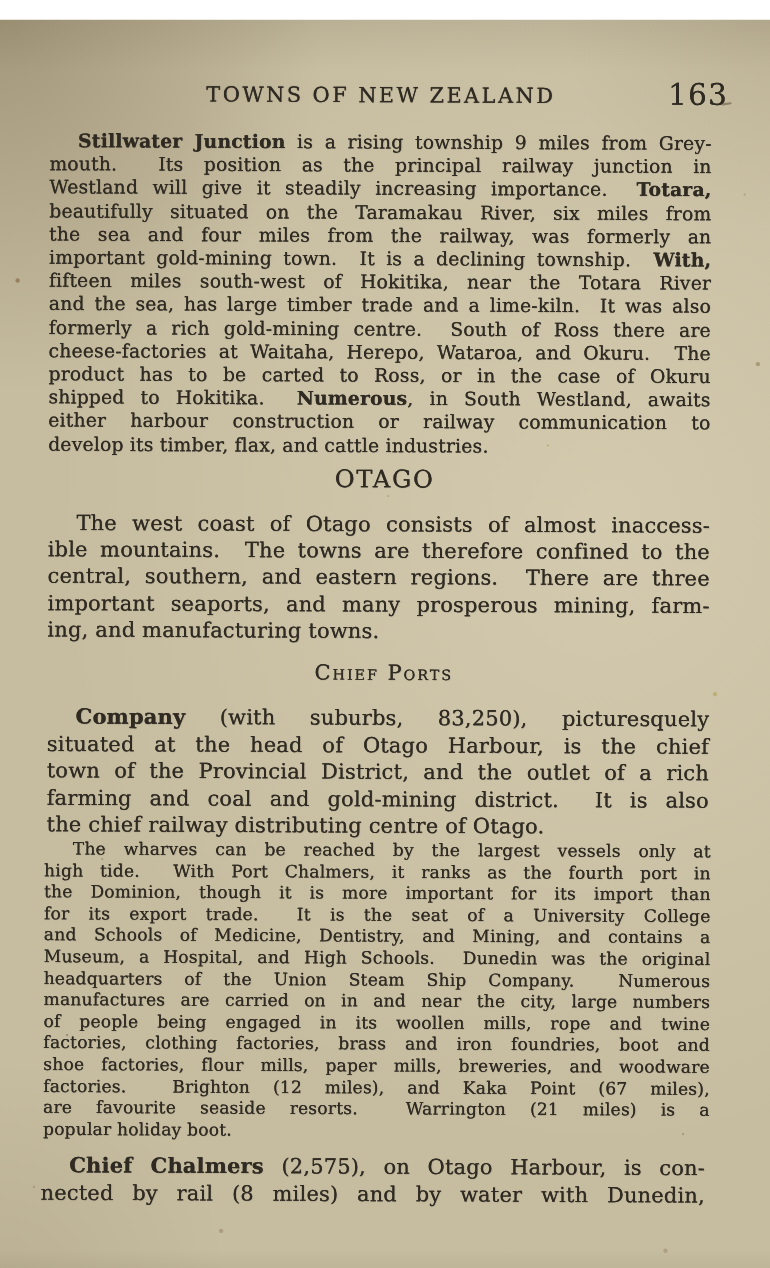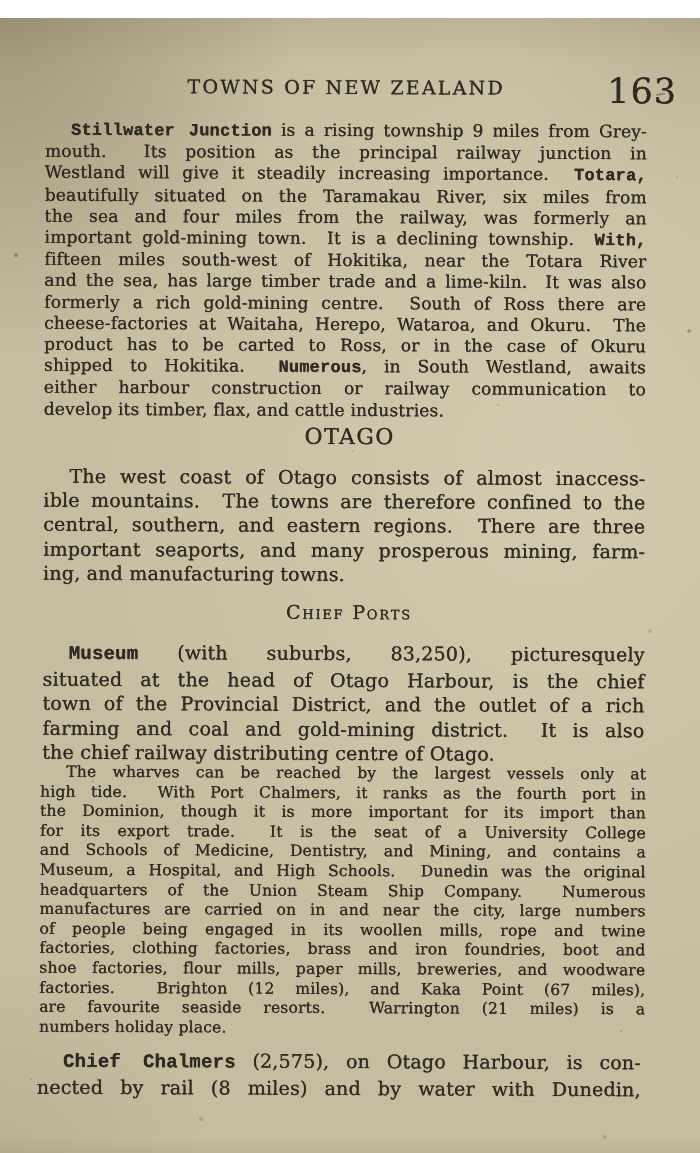--- a/index.html
+++ b/index.html
@@ -22,21 +22,21 @@
   }
   .tilt { position:absolute; inset:0; transform: rotate(0.25deg); transform-origin: 50% 30%; }
 
   .running-title {
     position: absolute; top: 58px; left: 0; width: 690px; text-align: center;
     font-size: 19px; letter-spacing: 2.2px;
     text-shadow: 0 0 0.7px currentColor;
   }
   .page-number {
     position: absolute; top: 52px; left: 606px;
-    font-size: 35px; letter-spacing: 1px;
+    font-size: 27px; letter-spacing: 1px;
     text-shadow: 0 0 0.6px currentColor;
   }
   .stray-mark {
     position: absolute; top: 74px; left: 655px; width: 9px; height: 2px;
     background: rgba(95,84,62,0.55); transform: rotate(-8deg); border-radius: 1px;
   }
 
   .heading {
     position: absolute; left: 0; width: 700px; text-align: center;
     text-shadow: 0 0 0.5px rgba(47,42,34,0.85), 0.4px 0.4px 0.7px rgba(47,42,34,0.3);
@@ -46,21 +46,21 @@
 
   .para {
     position: absolute; left: 44px; width: 602px;
     letter-spacing: 0.2px;
     text-shadow: 0 0 0.5px rgba(47,42,34,0.85), 0.4px 0.4px 0.7px rgba(47,42,34,0.3);
   }
   .para .line { text-align: justify; text-align-last: justify; white-space: normal; }
   .para .line:last-child { text-align-last: left; }
   .para[data-justify-last="true"] .line:last-child { text-align-last: justify; }
   .para .line.indent { text-indent: 26px; }
-  .b { font-weight: 700; font-family: Liberation Mono, monospace; }
+  .b { font-weight: 700; }
 
   #p-stillwater { top: 102px; font-size: 17px;   line-height: 21.2px; }
   #p-otago      { top: 447px; font-size: 19px;   line-height: 24.2px; }
   #p-dunedin    { top: 623px; font-size: 19px;   line-height: 24.6px; }
   #p-detail     { top: 746px; left: 42px; width: 606px; font-size: 15.5px; line-height: 19.6px; }
   #p-chalmers   { top: 1031px; left: 40px; width: 604px; font-size: 19px; line-height: 25px; }
 
   .paper-speckles {
     position: absolute; top: 0; left: 0; width: 2px; height: 2px; border-radius: 50%;
     background: transparent; opacity: 0.55;
@@ -116,42 +116,42 @@
         <div class="line indent"><span>The west coast of Otago consists of almost inaccess-</span></div>
         <div class="line"><span>ible mountains.&nbsp; The towns are therefore confined to the</span></div>
         <div class="line"><span>central, southern, and eastern regions.&nbsp; There are three</span></div>
         <div class="line"><span>important seaports, and many prosperous mining, farm-</span></div>
         <div class="line"><span>ing, and manufacturing towns.</span></div>
       </div>
 
     <div class="heading heading-chief">Chief Ports</div>
 
     <div class="para" id="p-dunedin">
-        <div class="line indent"><span class="b">Museum</span><span> (with suburbs, 83,250), picturesquely</span></div>
+        <div class="line indent"><span class="b">Company</span><span> (with suburbs, 83,250), picturesquely</span></div>
         <div class="line"><span>situated at the head of Otago Harbour, is the chief</span></div>
         <div class="line"><span>town of the Provincial District, and the outlet of a rich</span></div>
         <div class="line"><span>farming and coal and gold-mining district.&nbsp; It is also</span></div>
         <div class="line"><span>the chief railway distributing centre of Otago.</span></div>
       </div>
 
     <div class="para" id="p-detail">
         <div class="line indent"><span>The wharves can be reached by the largest vessels only at</span></div>
         <div class="line"><span>high tide.&nbsp; With Port Chalmers, it ranks as the fourth port in</span></div>
         <div class="line"><span>the Dominion, though it is more important for its import than</span></div>
         <div class="line"><span>for its export trade.&nbsp; It is the seat of a University College</span></div>
         <div class="line"><span>and Schools of Medicine, Dentistry, and Mining, and contains a</span></div>
         <div class="line"><span>Museum, a Hospital, and High Schools.&nbsp; Dunedin was the original</span></div>
         <div class="line"><span>headquarters of the Union Steam Ship Company.&nbsp; Numerous</span></div>
         <div class="line"><span>manufactures are carried on in and near the city, large numbers</span></div>
         <div class="line"><span>of people being engaged in its woollen mills, rope and twine</span></div>
         <div class="line"><span>factories, clothing factories, brass and iron foundries, boot and</span></div>
         <div class="line"><span>shoe factories, flour mills, paper mills, breweries, and woodware</span></div>
         <div class="line"><span>factories.&nbsp; Brighton (12 miles), and Kaka Point (67 miles),</span></div>
         <div class="line"><span>are favourite seaside resorts.&nbsp; Warrington (21 miles) is a</span></div>
-        <div class="line"><span>numbers holiday place.</span></div>
+        <div class="line"><span>popular holiday boot.</span></div>
       </div>
 
     <div class="para" id="p-chalmers" data-justify-last="true">
         <div class="line indent"><span class="b">Chief Chalmers</span><span> (2,575), on Otago Harbour, is con-</span></div>
         <div class="line"><span>nected by rail (8 miles) and by water with Dunedin,</span></div>
       </div>
 
   </div>
 </div>
 

